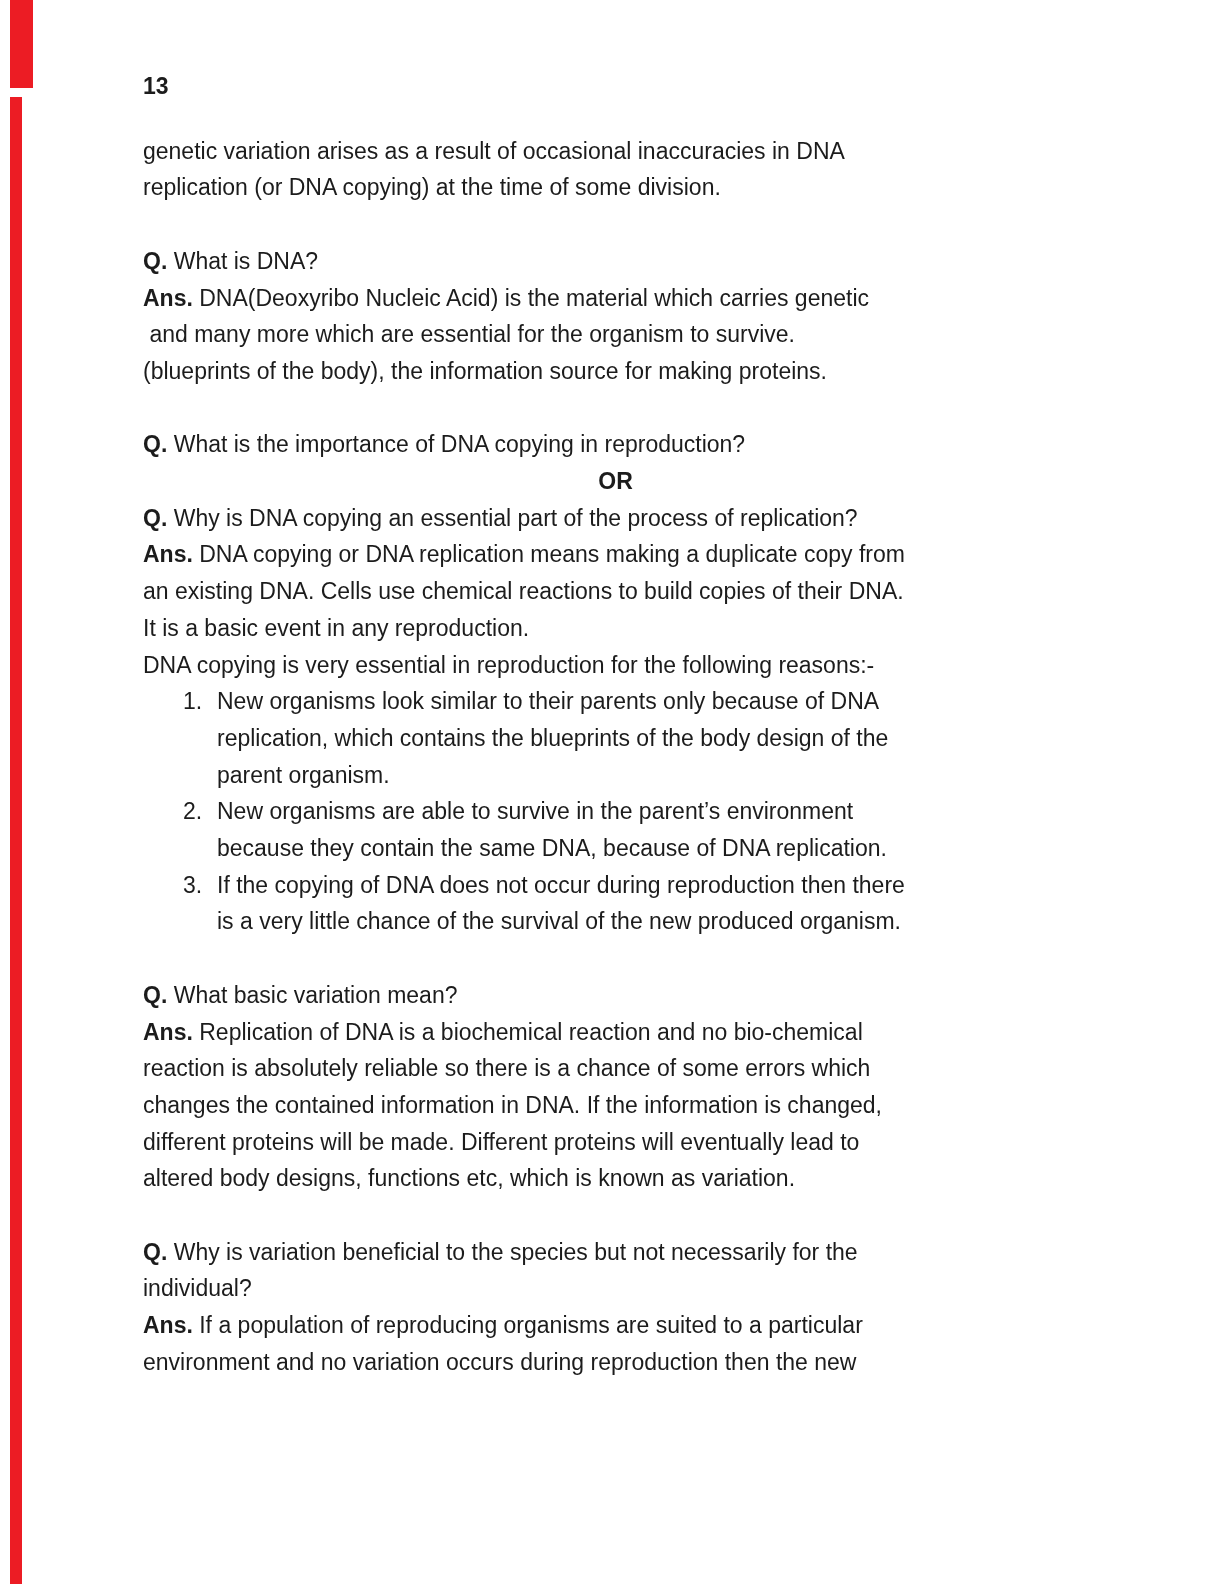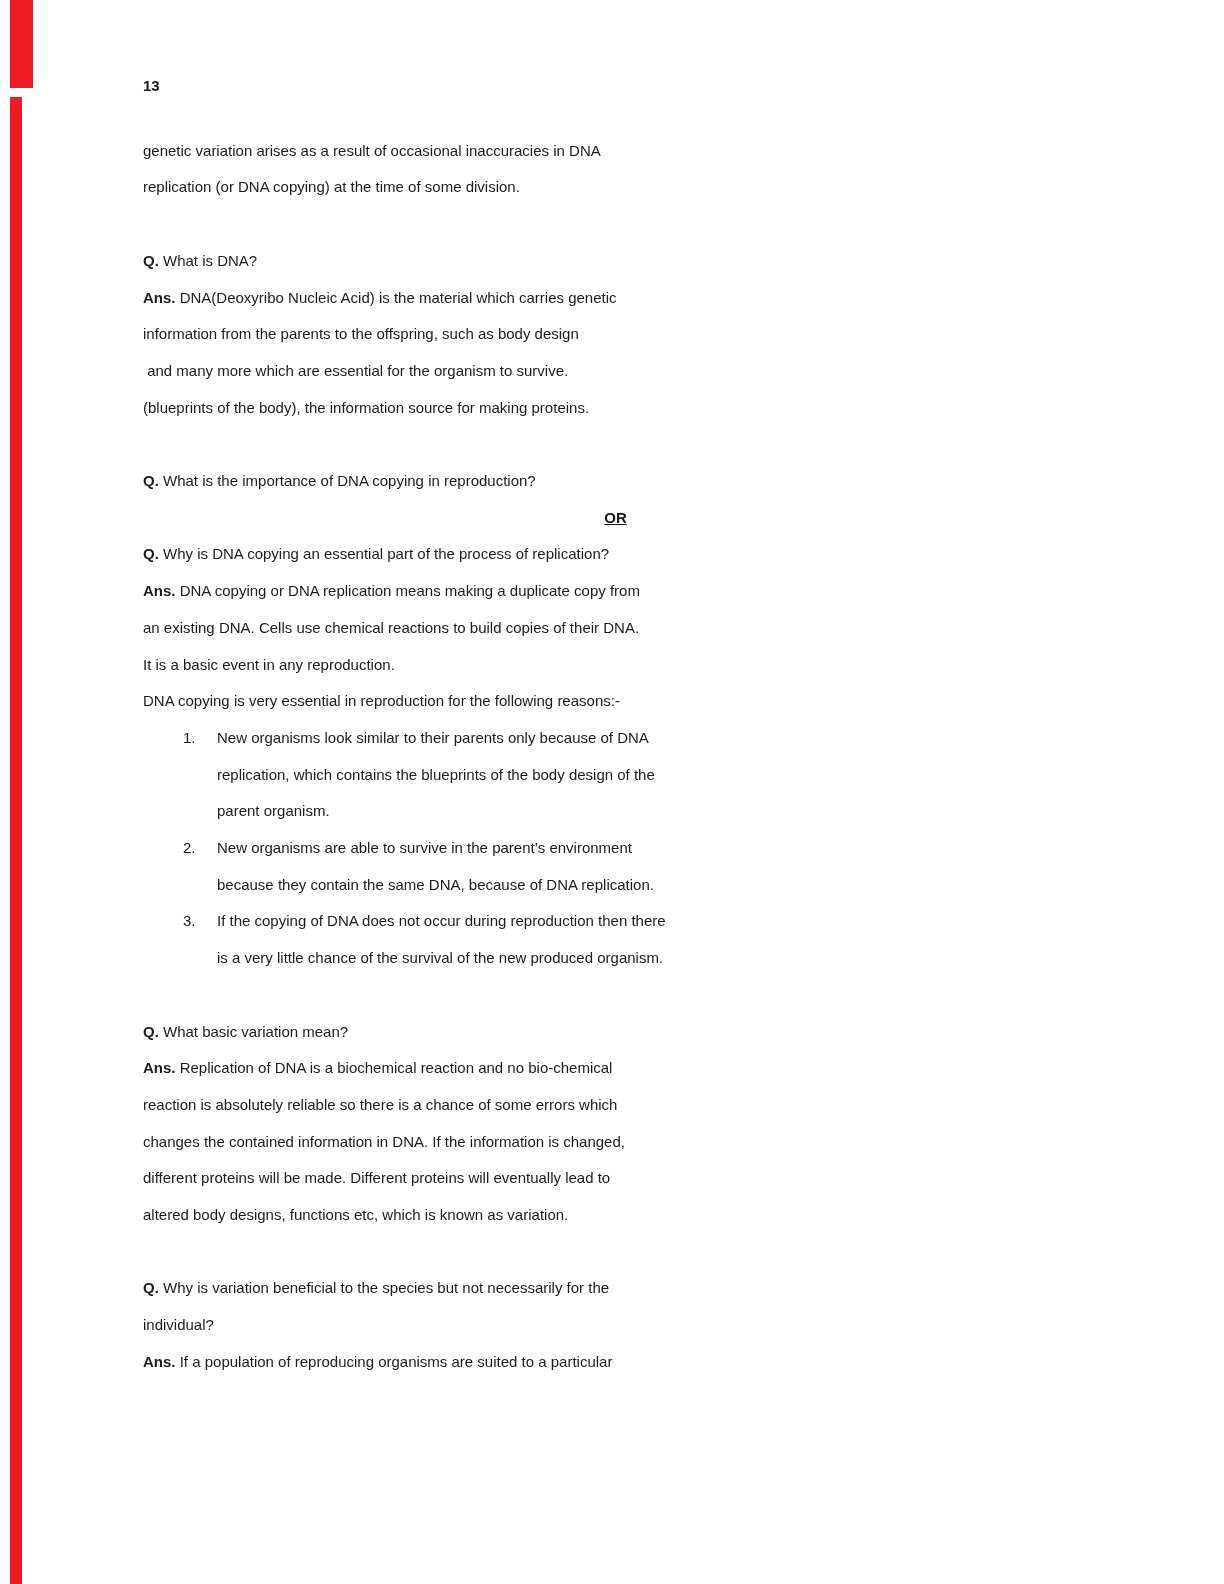--- a/index.html
+++ b/index.html
@@ -22,36 +22,36 @@
   }
   .red-mark-stripe {
     position: absolute; left: 10px; top: 97px;
     width: 12px; height: 1487px;
     background: #ec1c24;
   }
   .content {
     position: absolute;
     left: 143px; top: 68px;
     width: 945px;
-    font-size: 15px;
+    font-size: 23px;
     line-height: 36.7px;
     color: #1c1c1c;
   }
   .pagenum {
     font-weight: bold;
     margin-bottom: 28px;
   }
   .line { white-space: pre; }
   .spacer { height: 36.7px; }
   b { font-weight: bold; }
   .or-line {
     text-align: center;
     font-weight: bold;
   }
-  .or-line span { text-decoration: underline; }
+  .or-line span { }
   .reason-first { padding-left: 40px; }
   .num { display: inline-block; width: 34px; }
   .reason-cont { padding-left: 74px; }
 </style>
 </head>
 <body>
 
 <div class="page">
 
   <div class="red-mark-top"></div>
@@ -61,21 +61,20 @@
 
     <div class="pagenum">13</div>
 
     <div class="line">genetic variation arises as a result of occasional inaccuracies in DNA</div>
     <div class="line">replication (or DNA copying) at the time of some division.</div>
 
     <div class="spacer"></div>
 
     <div class="line"><b>Q.</b><span> What is DNA?</span></div>
     <div class="line"><b>Ans.</b><span> DNA(Deoxyribo Nucleic Acid) is the material which carries genetic</span></div>
-    <div class="line">information from the parents to the offspring, such as body design</div>
     <div class="line"> and many more which are essential for the organism to survive.</div>
     <div class="line">(blueprints of the body), the information source for making proteins.</div>
 
     <div class="spacer"></div>
 
     <div class="line"><b>Q.</b><span> What is the importance of DNA copying in reproduction?</span></div>
     <div class="or-line"><span>OR</span></div>
     <div class="line"><b>Q.</b><span> Why is DNA copying an essential part of the process of replication?</span></div>
     <div class="line"><b>Ans.</b><span> DNA copying or DNA replication means making a duplicate copy from</span></div>
     <div class="line">an existing DNA. Cells use chemical reactions to build copies of their DNA.</div>
@@ -97,15 +96,16 @@
     <div class="line">reaction is absolutely reliable so there is a chance of some errors which</div>
     <div class="line">changes the contained information in DNA. If the information is changed,</div>
     <div class="line">different proteins will be made. Different proteins will eventually lead to</div>
     <div class="line">altered body designs, functions etc, which is known as variation.</div>
 
     <div class="spacer"></div>
 
     <div class="line"><b>Q.</b><span> Why is variation beneficial to the species but not necessarily for the</span></div>
     <div class="line">individual?</div>
     <div class="line"><b>Ans.</b><span> If a population of reproducing organisms are suited to a particular</span></div>
+    <div class="line">environment and no variation occurs during reproduction then the new</div>
 
   </div>
 </div>
 
 </body></html>

